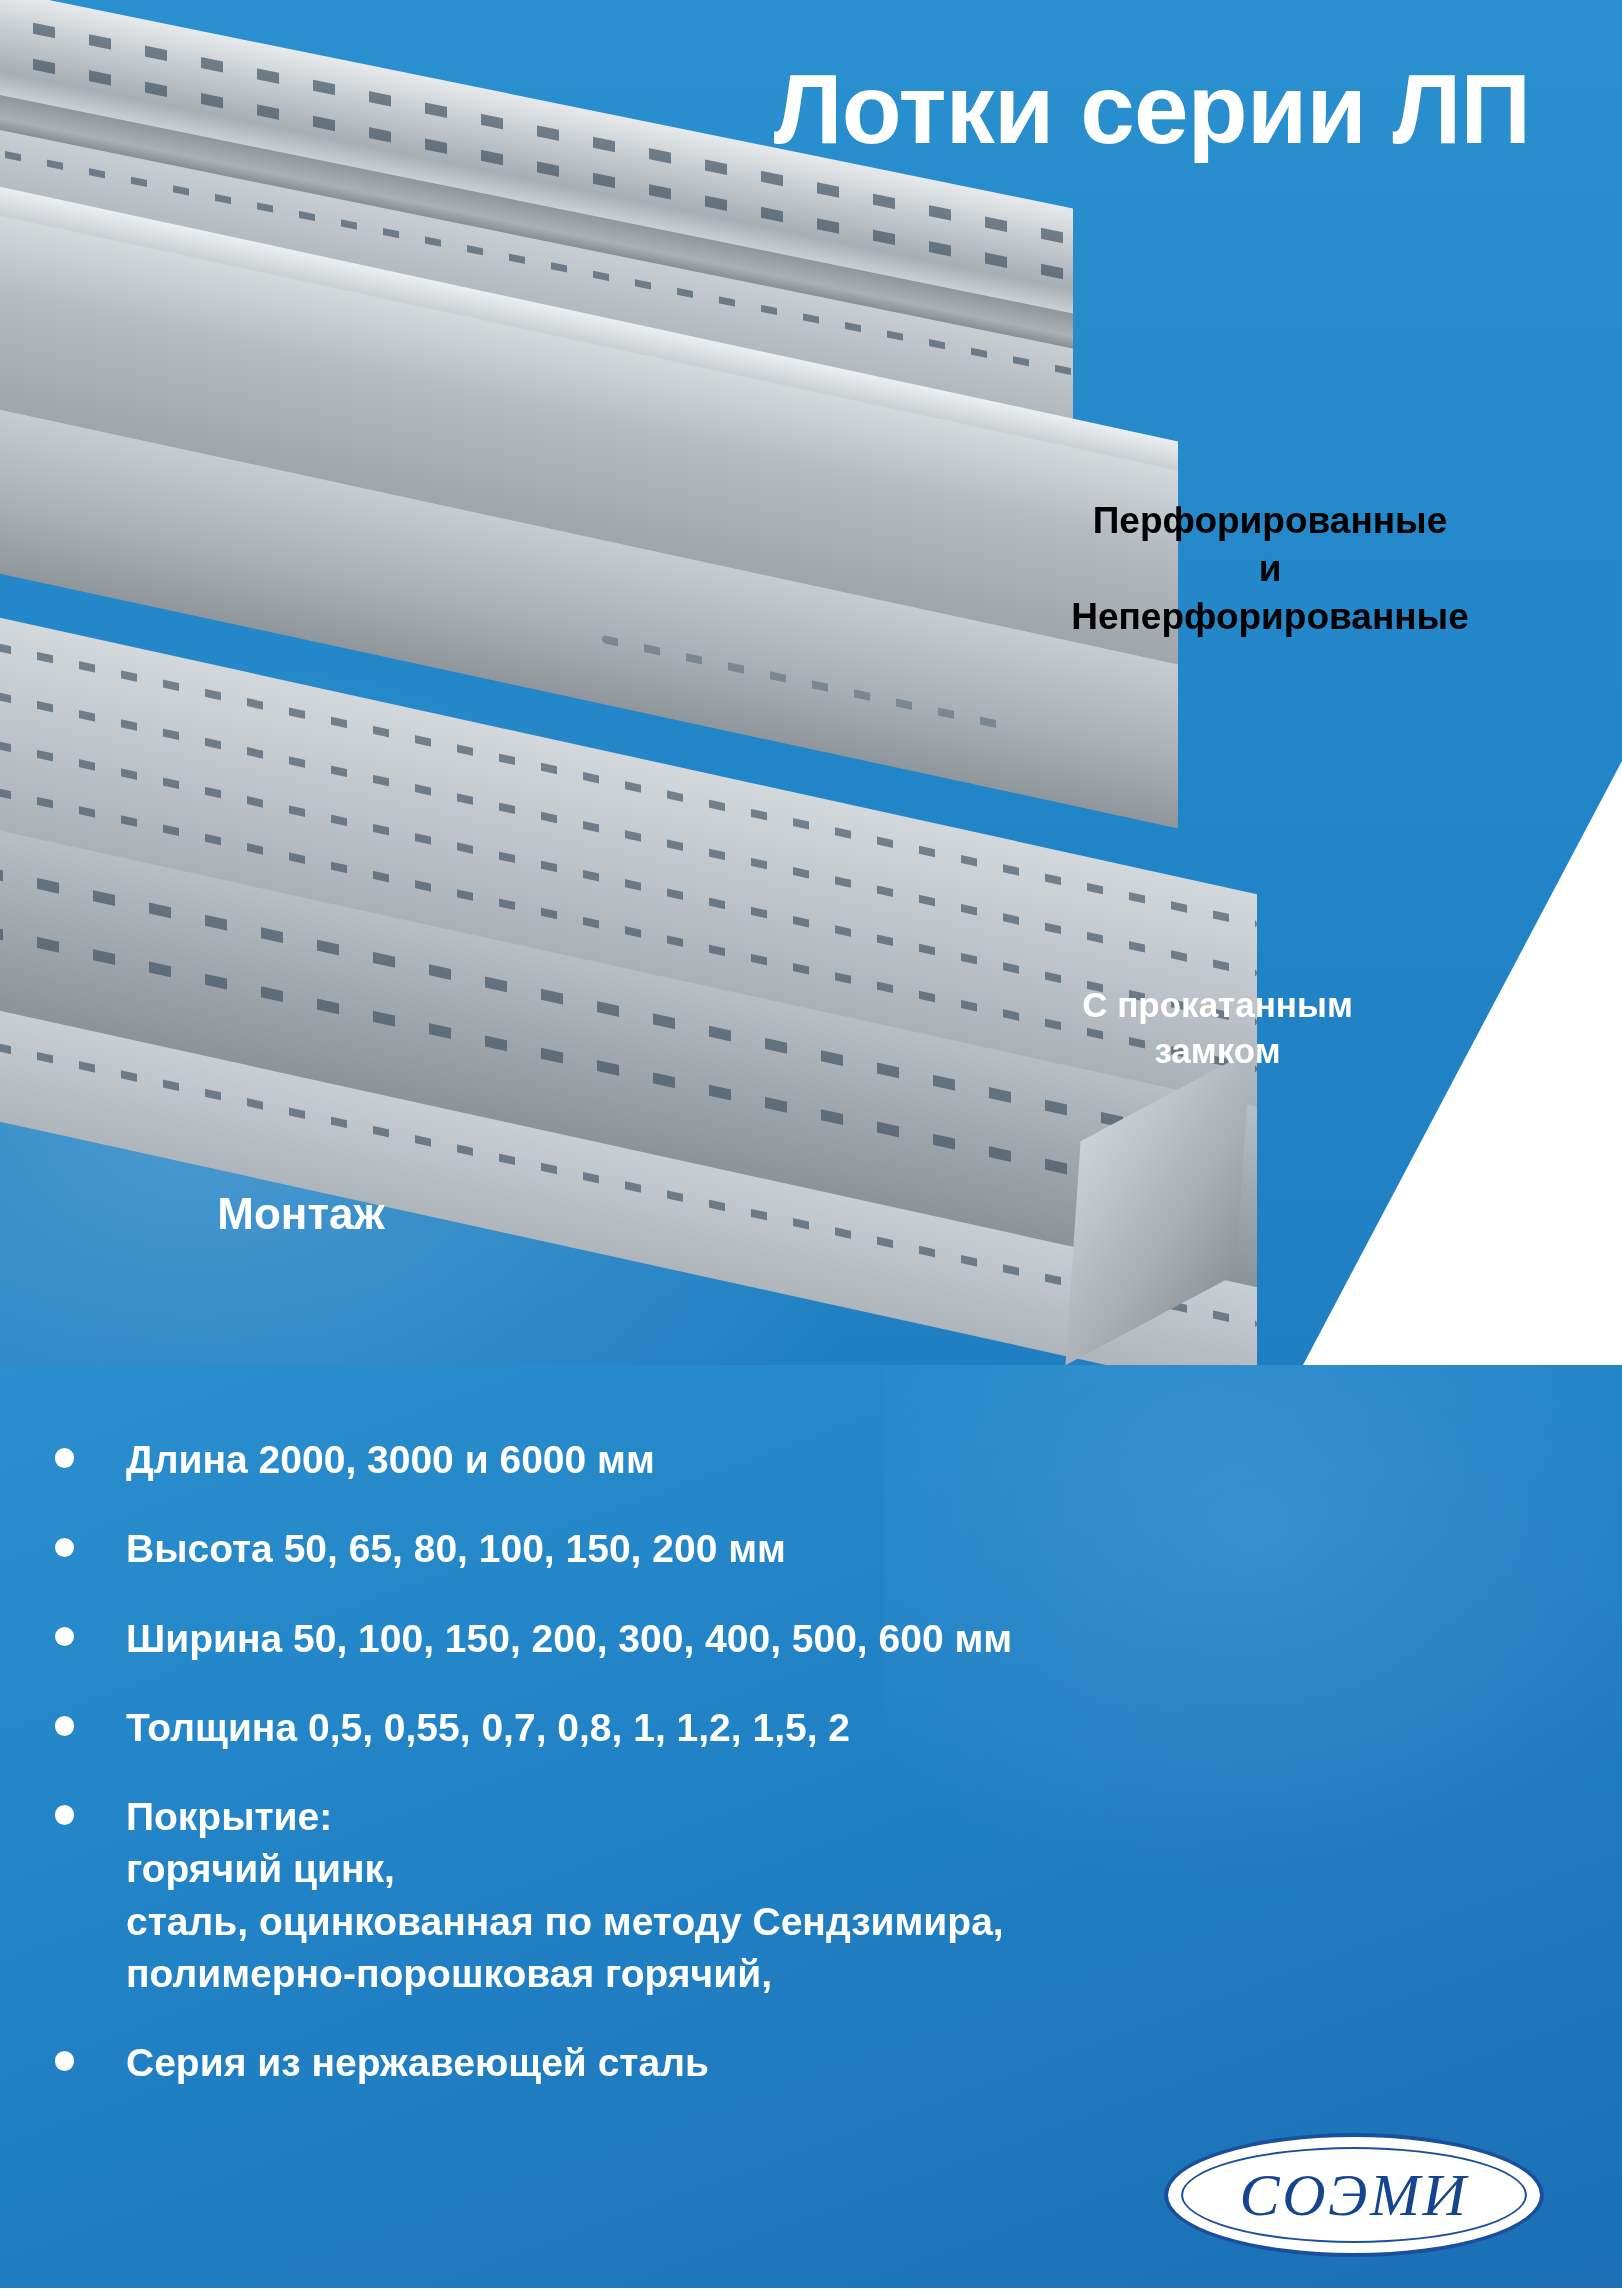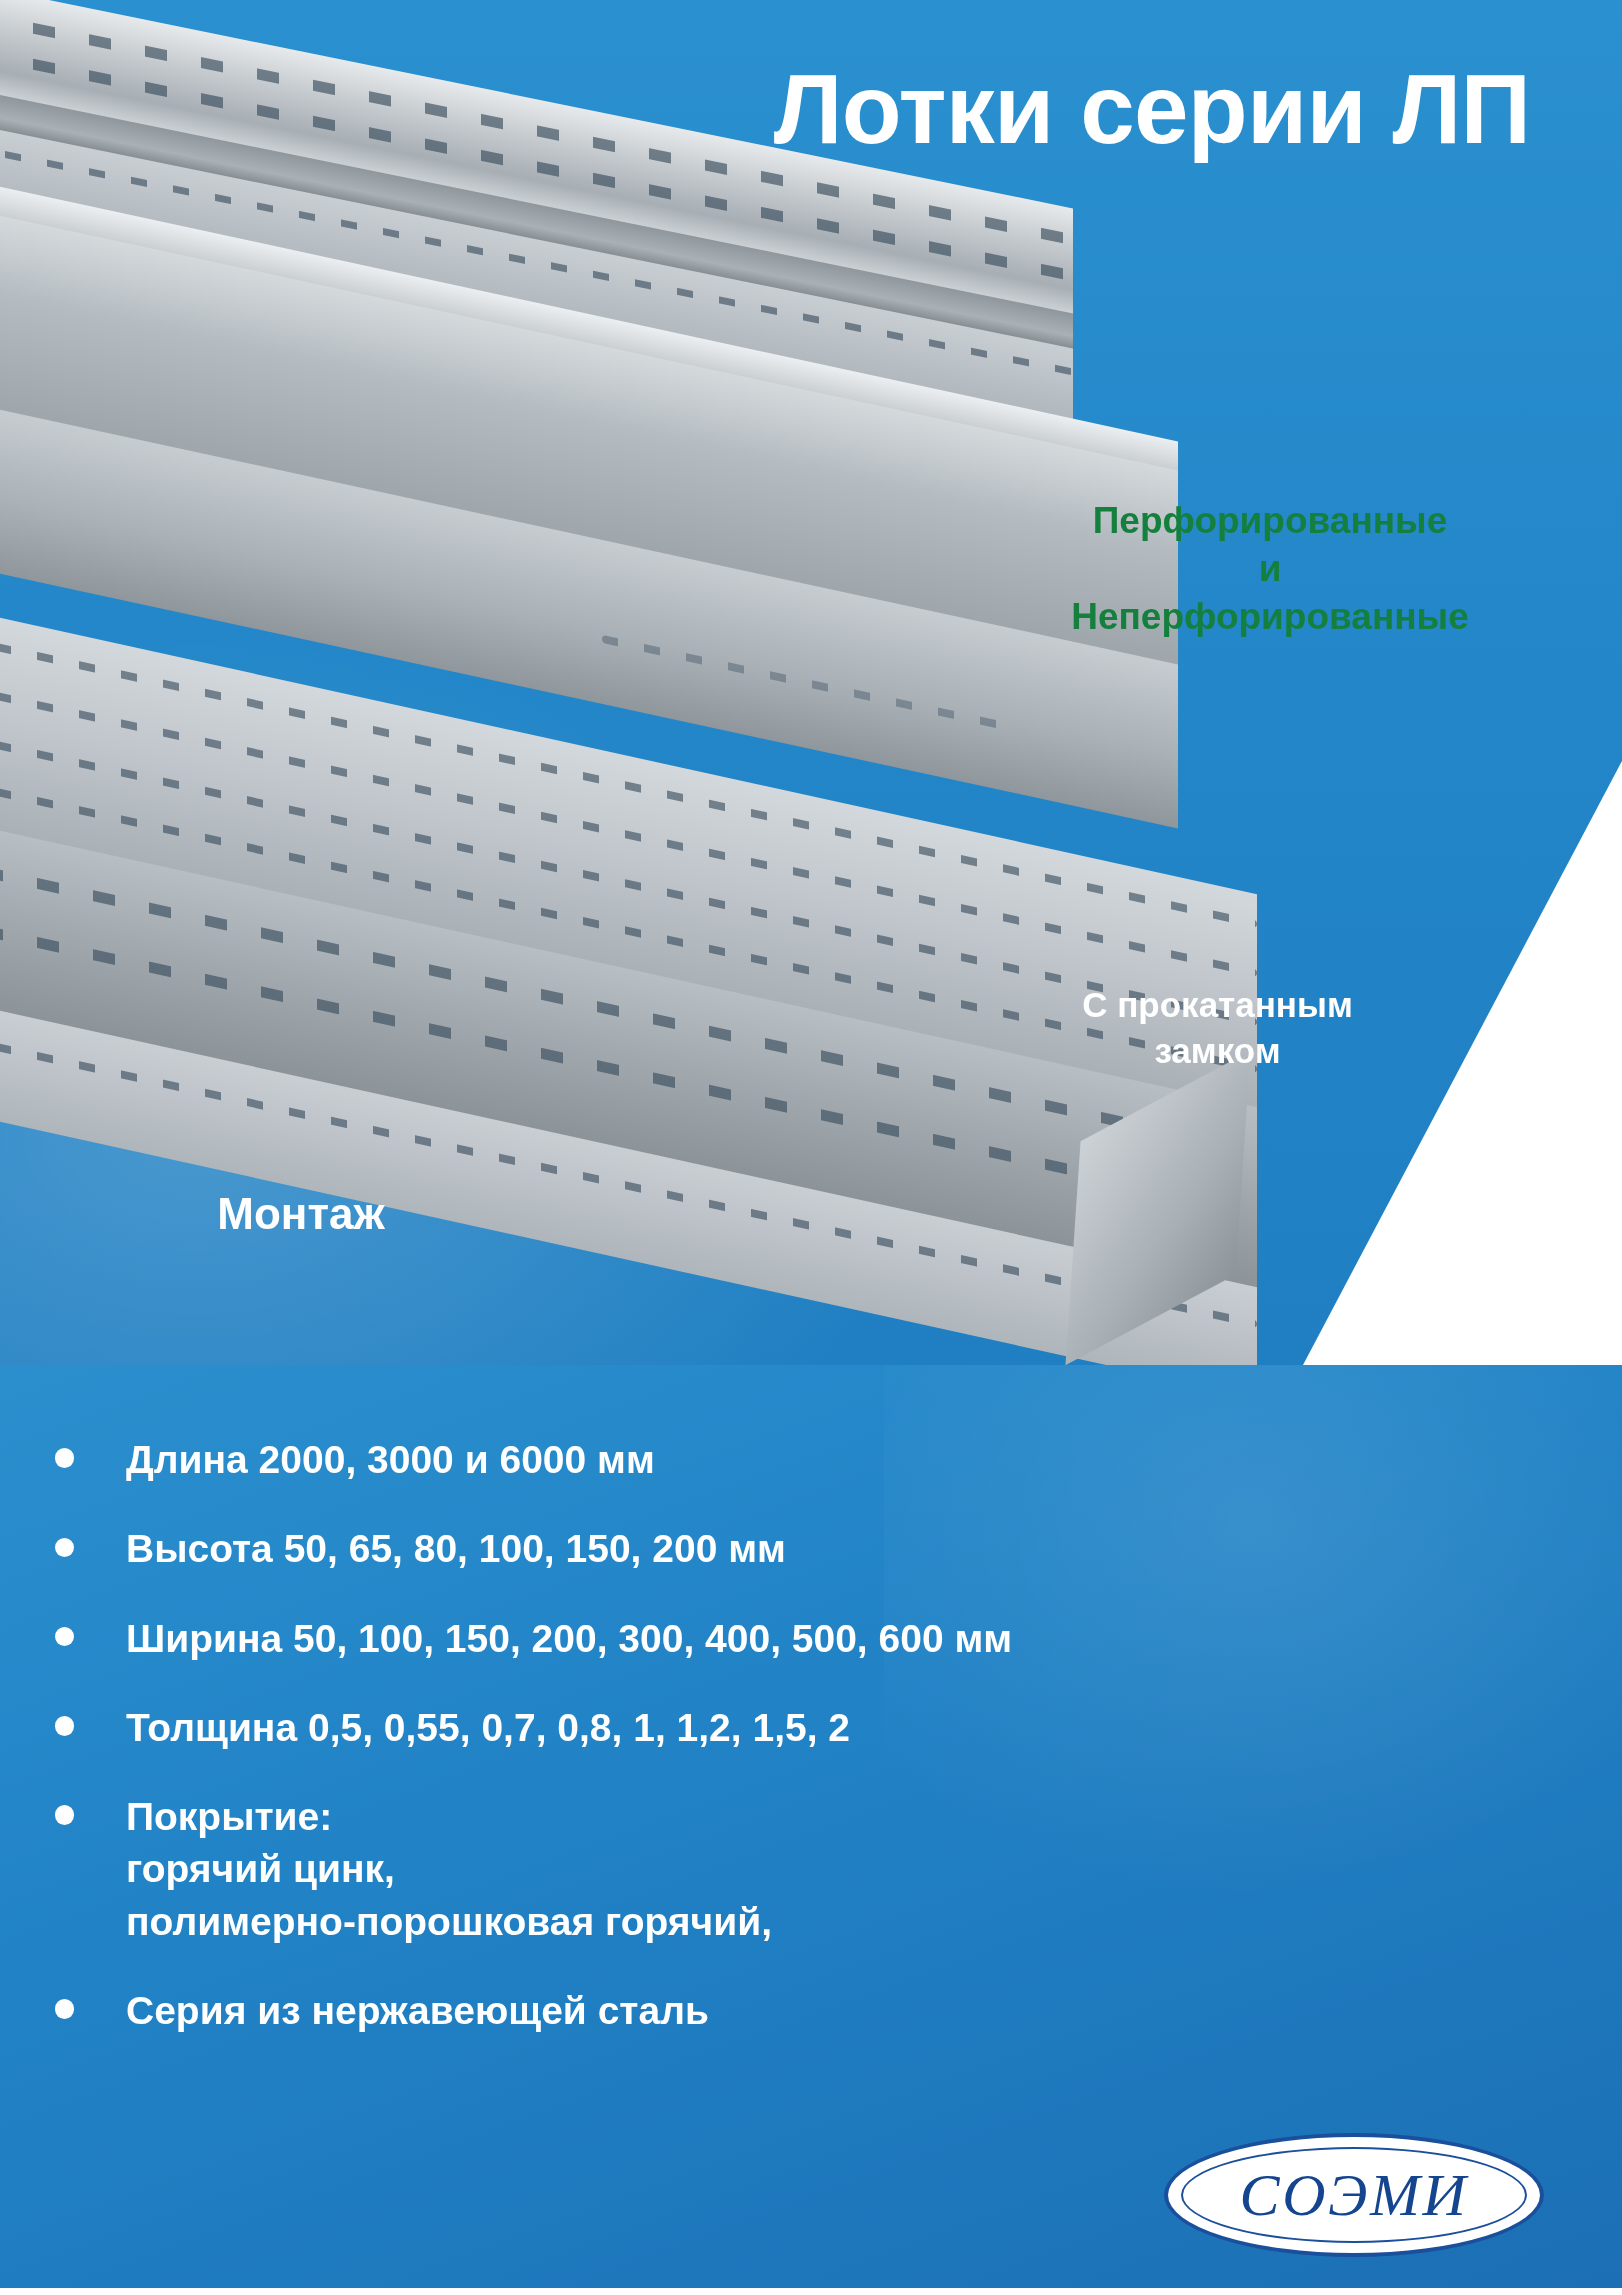--- a/index.html
+++ b/index.html
@@ -161,21 +161,21 @@
     line-height: 1.18;
     font-weight: bold;
     letter-spacing: -0.7px;
   }
   .label-perf {
     position: absolute;
     left: 969px;
     top: 497px;
     width: 602px;
     text-align: center;
-    color: #15803d;
+    color: #000000;
     font-size: 37px;
     font-weight: bold;
     line-height: 1.3;
   }
   .label-lock {
     position: absolute;
     left: 969px;
     top: 982px;
     width: 497px;
     text-align: center;
@@ -367,20 +367,21 @@
 
       <li class="spec-item">
         <span class="bullet"></span>
         <span class="line">Толщина 0,5, 0,55, 0,7, 0,8, 1, 1,2, 1,5, 2</span>
       </li>
 
       <li class="spec-item">
         <span class="bullet"></span>
         <span class="line">Покрытие:</span>
         <span class="line">горячий цинк,</span>
+        <span class="line">сталь, оцинкованная по методу Сендзимира,</span>
         <span class="line">полимерно-порошковая горячий,</span>
       </li>
 
       <li class="spec-item">
         <span class="bullet"></span>
         <span class="line">Серия из нержавеющей сталь</span>
       </li>
 
     </ul>
 

